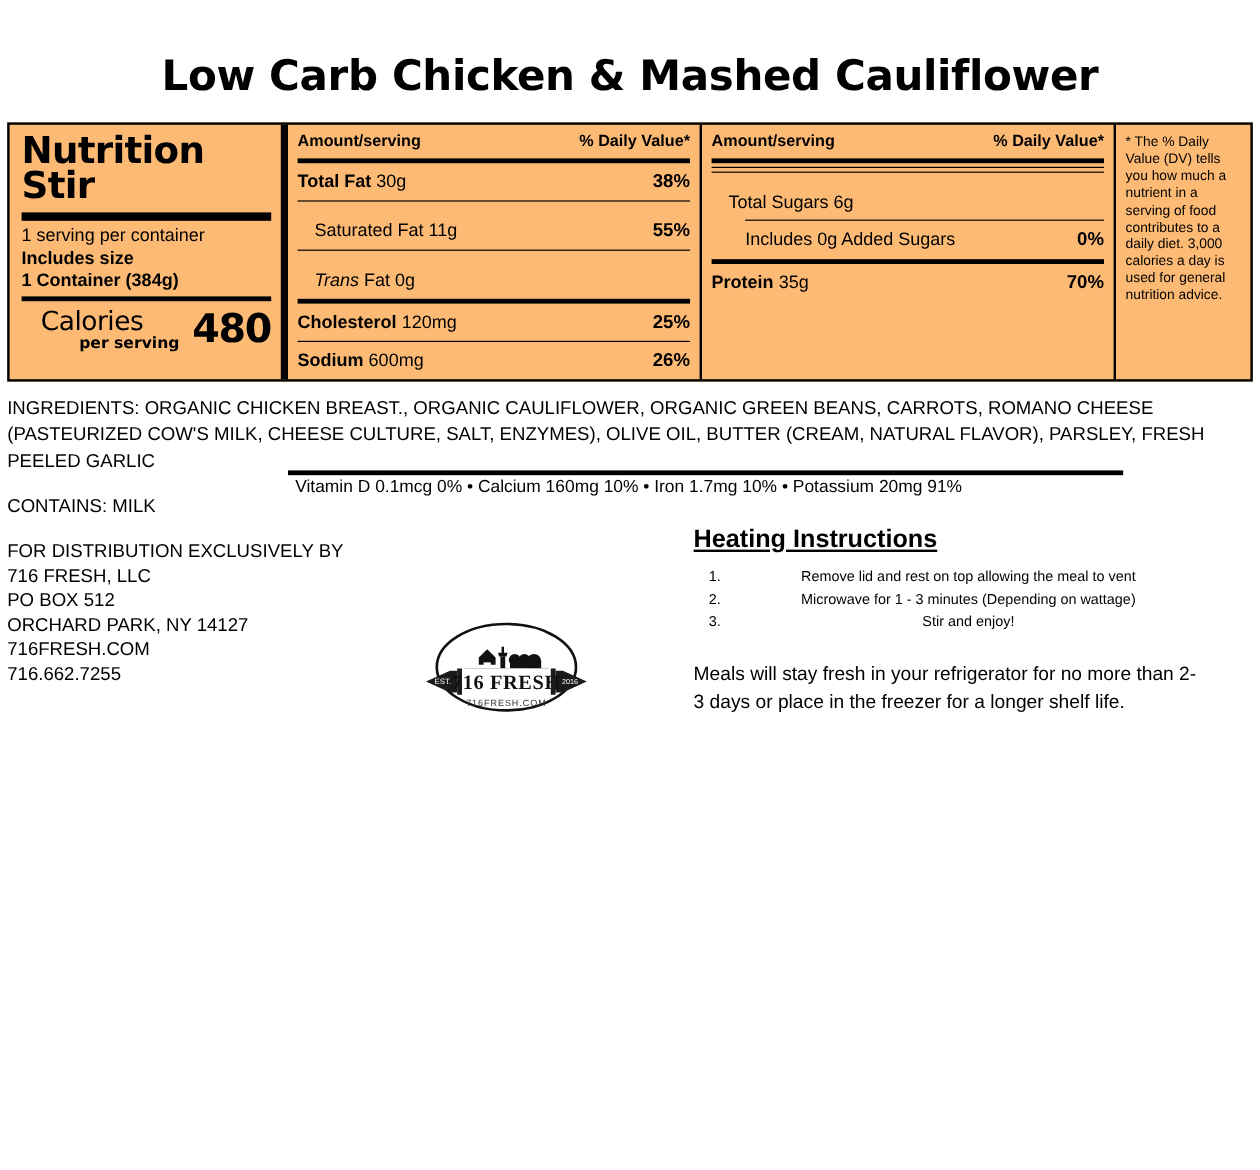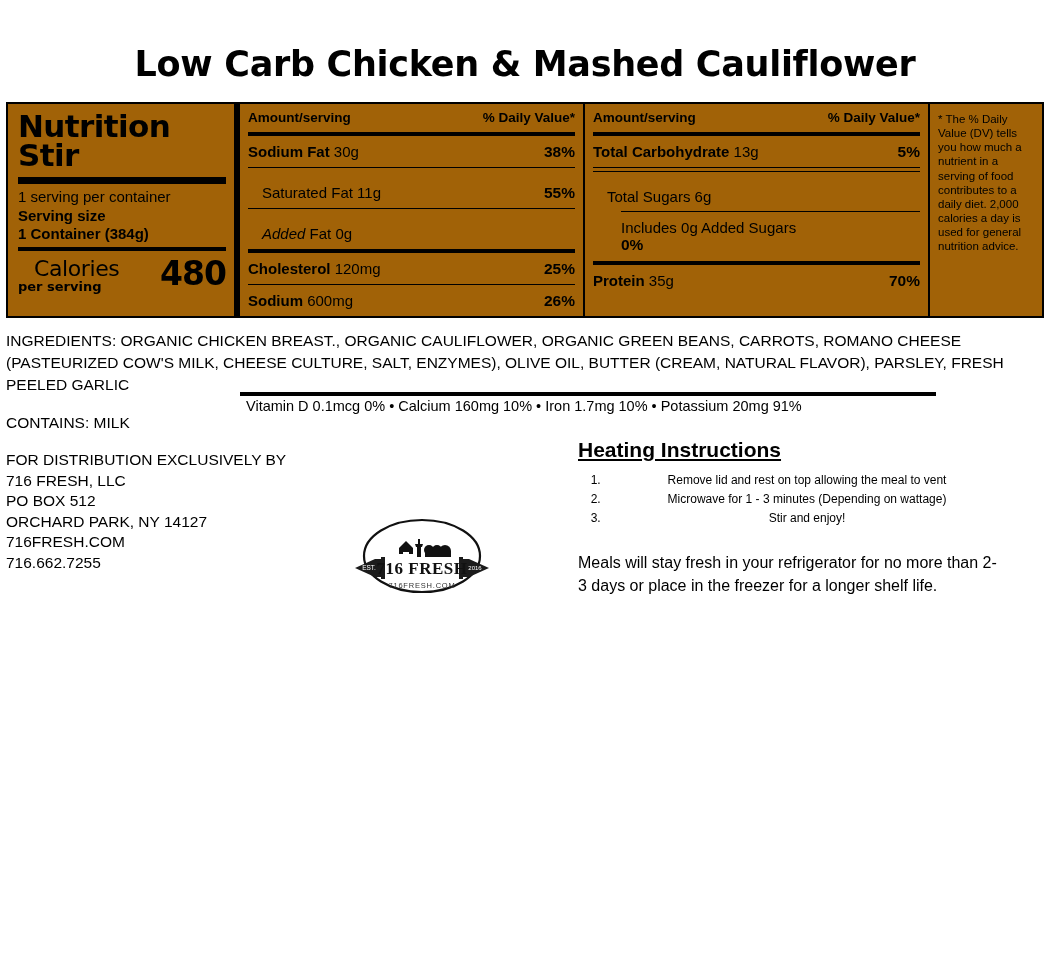--- a/index.html
+++ b/index.html
@@ -26,21 +26,21 @@
     font-family: "DejaVu Sans", sans-serif;
   }
 
   
   #nutrition-panel {
     margin: 0 6px;
     border: 2px solid #000;
     display: flex;
     box-sizing: border-box;
     height: 216px;
-    background: #a16207;
+    background: #fdba74;
   }
 
   .np-col {
     box-sizing: border-box;
     padding: 6px 8px 4px 8px;
   }
 
   
   .np-left {
     width: 232px;
@@ -73,20 +73,21 @@
     font-weight: normal;
     font-size: 22px;
     font-family: "DejaVu Sans", sans-serif;
     letter-spacing: -0.4px;
     margin-left: 16px;
   }
   .cal-sub {
     font-weight: bold;
     font-size: 13px;
     font-family: "DejaVu Sans", sans-serif;
+    margin-left: 48px;
   }
   .cal-value {
     font-weight: bold;
     font-size: 33px;
     font-family: "DejaVu Sans", sans-serif;
     letter-spacing: -1px;
     padding-bottom: 1px;
   }
 
   
@@ -117,21 +118,21 @@
     justify-content: space-between;
     align-items: baseline;
     font-size: 15px;
     padding: 4px 0 3px 0;
   }
   .nut-row .nm { white-space: nowrap; }
   .nut-row .dv { font-weight: bold; font-size: 15.5px; }
   .b { font-weight: bold; }
   .i { font-style: italic; }
   .indent1 { padding-left: 14px; margin-top: 12px; }
-  .indent2 { padding-left: 28px; flex-direction: column; }
+  .indent2 { padding-left: 28px; }
 
   
   #micro-strip {
     position: absolute;
     left: 246px;
     top: 394px;
     width: 690px;
     font-size: 14.5px;
     padding-top: 4px;
   }
@@ -215,53 +216,53 @@
 
 <div id="nutrition-panel">
 
   <div class="np-col np-left">
     <div class="nf-title">
       <div>Nutrition</div>
       <div>Stir</div>
     </div>
     <div class="rule-thick"></div>
     <div class="serv-line">1 serving per container</div>
-    <div class="serv-bold">Serving size</div>
+    <div class="serv-bold">Includes size</div>
     <div class="serv-bold">1 Container (384g)</div>
     <div class="rule-med"></div>
     <div class="cal-row">
       <div class="cal-label-wrap">
         <div class="cal-label">Calories</div>
         <div class="cal-sub">per serving</div>
       </div>
       <div class="cal-value">480</div>
     </div>
   </div>
 
   <div class="np-col np-mid">
     <div class="hdr-row">
       <span>Amount/serving</span>
       <span>% Daily Value*</span>
     </div>
     <div class="rule-med"></div>
 
     <div class="nut-row">
-      <span class="nm"><span class="b">Sodium Fat</span> <span>30g</span></span>
+      <span class="nm"><span class="b">Total Fat</span> <span>30g</span></span>
       <span class="dv">38%</span>
     </div>
     <div class="rule-thin"></div>
 
     <div class="nut-row indent1">
       <span class="nm"><span>Saturated Fat</span> <span>11g</span></span>
       <span class="dv">55%</span>
     </div>
     <div class="rule-thin"></div>
 
     <div class="nut-row indent1">
-      <span class="nm"><span class="i">Added</span> <span>Fat 0g</span></span>
+      <span class="nm"><span class="i">Trans</span> <span>Fat 0g</span></span>
       <span class="dv"></span>
     </div>
     <div class="rule-med"></div>
 
     <div class="nut-row">
       <span class="nm"><span class="b">Cholesterol</span> <span>120mg</span></span>
       <span class="dv">25%</span>
     </div>
     <div class="rule-thin"></div>
 
@@ -271,24 +272,20 @@
     </div>
   </div>
 
   <div class="np-col np-right">
     <div class="hdr-row">
       <span>Amount/serving</span>
       <span>% Daily Value*</span>
     </div>
     <div class="rule-med"></div>
 
-    <div class="nut-row">
-      <span class="nm"><span class="b">Total Carbohydrate</span> <span>13g</span></span>
-      <span class="dv">5%</span>
-    </div>
     <div class="rule-thin"></div>
 
     <div class="rule-thin"></div>
 
     <div class="nut-row indent1">
       <span class="nm"><span>Total Sugars</span> <span>6g</span></span>
       <span class="dv"></span>
     </div>
     <div class="rule-thin" style="margin-left:28px;"></div>
 
@@ -297,21 +294,21 @@
       <span class="dv">0%</span>
     </div>
     <div class="rule-med"></div>
 
     <div class="nut-row">
       <span class="nm"><span class="b">Protein</span> <span>35g</span></span>
       <span class="dv">70%</span>
     </div>
   </div>
 
-  <div class="np-dv">* The % Daily Value (DV) tells you how much a nutrient in a serving of food contributes to a daily diet. 2,000 calories a day is used for general nutrition advice.</div>
+  <div class="np-dv">* The % Daily Value (DV) tells you how much a nutrient in a serving of food contributes to a daily diet. 3,000 calories a day is used for general nutrition advice.</div>
 </div>
 
 <div id="micro-sep"></div>
 <div id="micro-strip">Vitamin D 0.1mcg 0% • Calcium 160mg 10% • Iron 1.7mg 10% • Potassium 20mg 91%</div>
 
 <div id="ingredients">INGREDIENTS: ORGANIC CHICKEN BREAST., ORGANIC CAULIFLOWER, ORGANIC GREEN BEANS, CARROTS, ROMANO CHEESE (PASTEURIZED COW'S MILK, CHEESE CULTURE, SALT, ENZYMES), OLIVE OIL, BUTTER (CREAM, NATURAL FLAVOR), PARSLEY, FRESH PEELED GARLIC</div>
 <div id="contains">CONTAINS: MILK</div>
 
 <div id="lower">
 

